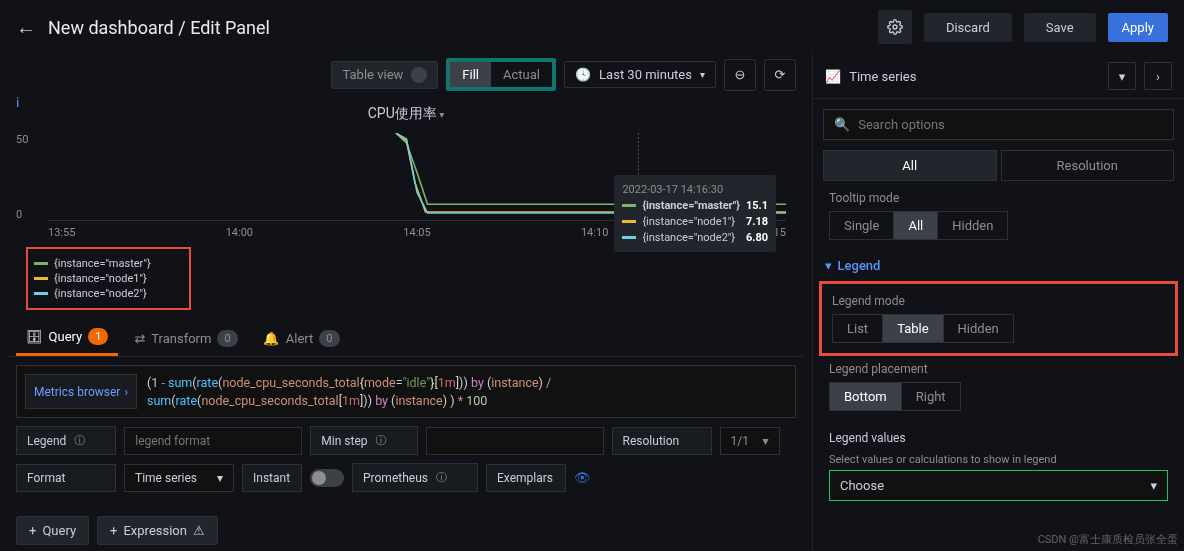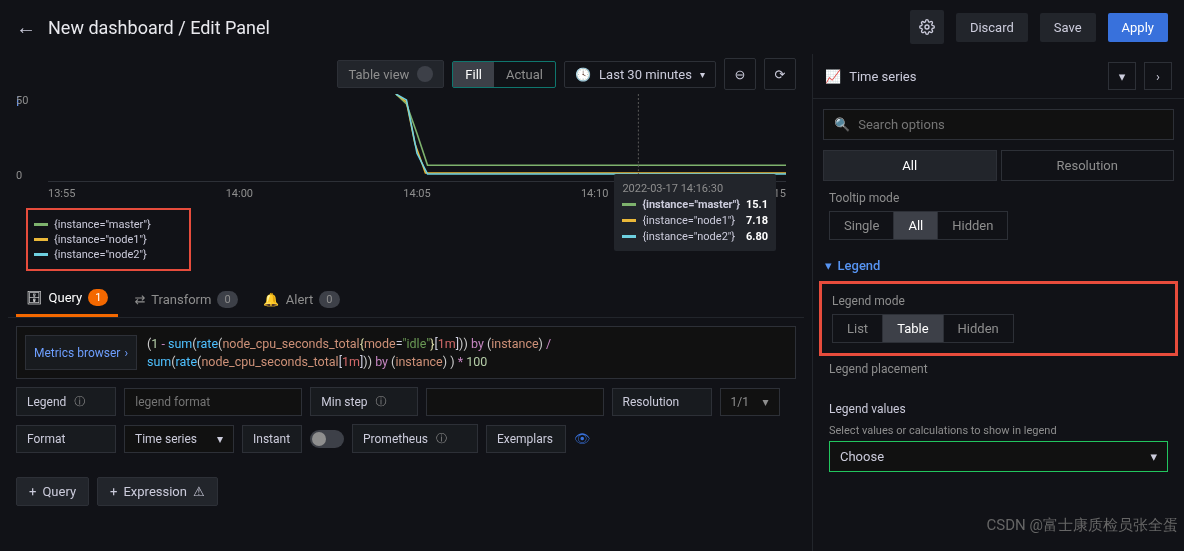--- a/index.html
+++ b/index.html
@@ -2,27 +2,27 @@
 <html><head>
 <meta charset="utf-8">
 <style>
 *{box-sizing:border-box;margin:0;padding:0;font-family:-apple-system,BlinkMacSystemFont,"Segoe UI",Roboto,sans-serif}
 body{background:#111217;color:#ccccdc;width:1184px;height:551px;overflow:hidden;font-size:13px}
 .header{display:flex;align-items:center;padding:10px 16px;gap:12px}
 .back-arrow{font-size:20px;cursor:pointer;color:#ccccdc}
 .title{font-size:18px;font-weight:400;color:#e9e9ee}
 .spacer{flex:1}
 .icon-btn{width:34px;height:34px;display:flex;align-items:center;justify-content:center;background:#22252b;border-radius:2px;cursor:pointer}
-.txt-btn{padding:7px 14px;background:#22252b;border-radius:2px;cursor:pointer;color:#ccccdc}
+.txt-btn{padding:7px 22px;background:#22252b;border-radius:2px;cursor:pointer;color:#ccccdc}
 .apply-btn{padding:7px 14px;background:#3871dc;color:#fff;border-radius:2px;cursor:pointer}
 .main{display:flex;height:calc(100% - 54px)}
 .left{flex:1;display:flex;flex-direction:column;padding:0 8px}
 .right{width:372px;border-left:1px solid #22252b;display:flex;flex-direction:column}
 .toolbar{display:flex;align-items:center;gap:8px;padding:4px 8px;justify-content:flex-end}
-.seg{display:flex;background:#111217;border:1px solid #0f766e;border-radius:2px}
+.seg{display:flex;background:#111217;border:4px solid #0f766e;border-radius:2px}
 .seg-item{padding:5px 12px;cursor:pointer;color:#8e8e8e}
 .seg-item.active{background:#3d4048;color:#fff}
 .tableview{display:flex;align-items:center;gap:8px;padding:5px 10px;background:#22252b;border:1px solid #2d3037;border-radius:2px;color:#8e8e8e}
 .toggle-dot{width:16px;height:16px;border-radius:50%;background:#3d4048}
 .timerange{display:flex;align-items:center;gap:8px;padding:5px 10px;border:1px solid #2d3037;border-radius:2px;cursor:pointer}
 .toolbar-ico{width:32px;height:32px;display:flex;align-items:center;justify-content:center;border:1px solid #2d3037;border-radius:2px;cursor:pointer}
 .panel-title{text-align:center;padding:10px 0;color:#ccccdc;font-size:14px}
 .panel-title::after{content:" ▾";font-size:10px;color:#8e8e8e}
 .chart{position:relative;height:108px;padding:0 18px}
 .y-axis{position:absolute;left:8px;top:0;bottom:20px;display:flex;flex-direction:column;justify-content:space-between;font-size:11px;color:#8e8e8e}
@@ -64,21 +64,21 @@
 .section{padding:10px 16px}
 .sec-title{font-size:12px;color:#8e8e8e;margin-bottom:6px}
 .btn-group{display:flex;border:1px solid #2d3037;width:fit-content}
 .bg-item{padding:6px 14px;cursor:pointer;color:#8e8e8e;border-right:1px solid #2d3037}
 .bg-item:last-child{border-right:none}
 .bg-item.active{background:#3d4048;color:#fff}
 .collapse-head{display:flex;align-items:center;gap:6px;padding:8px 12px;cursor:pointer;color:#5794f2;font-weight:500}
 .red-frame{border:3px solid #e74c3c;margin:0 6px;padding:10px}
 .select-box{margin:4px 16px 8px 16px;background:#111;border:1px solid #22c55e;padding:7px 10px;display:flex;justify-content:space-between;cursor:pointer}
 .helper{font-size:11px;color:#8e8e8e;padding:0 16px}
-.watermark{position:fixed;right:6px;bottom:16px;font-size:15px;color:#666}
+.watermark{position:fixed;right:6px;bottom:4px;font-size:11px;color:#666}
 svg.line-svg{width:100%;height:100%}
 </style>
 </head>
 <body>
 
 <div class="header">
   <span class="back-arrow">←</span>
   <span class="title">New dashboard / Edit Panel</span>
   <div class="spacer"></div>
   <div class="icon-btn">
@@ -107,20 +107,21 @@
         <span>🕓</span>
         <span>Last 30 minutes</span>
         <span style="font-size:10px">▾</span>
       </div>
       <div class="toolbar-ico">⊖</div>
       <div class="toolbar-ico">⟳</div>
     </div>
 
     <div style="position:relative">
       <span style="position:absolute;left:8px;top:-2px;color:#6e9fff">ℹ</span>
+      <div class="panel-title">CPU使用率</div>
       <div class="chart">
         <div class="y-axis">
           <span>50</span>
           <span>0</span>
         </div>
         <div class="plot">
           <svg class="line-svg" viewBox="0 0 700 88" preserveAspectRatio="none">
             <polyline points="330,0 340,10 350,40 360,72 700,72" fill="none" stroke="#7eb26d" stroke-width="1.5"></polyline>
             <polyline points="330,0 340,8 348,50 358,80 700,80" fill="none" stroke="#eab839" stroke-width="1.5"></polyline>
             <polyline points="330,0 340,6 350,60 360,81 700,81" fill="none" stroke="#6ed0e0" stroke-width="1.5"></polyline>
@@ -273,20 +274,24 @@
       <div class="sec-title">Legend mode</div>
       <div class="btn-group">
         <div class="bg-item">List</div>
         <div class="bg-item active">Table</div>
         <div class="bg-item">Hidden</div>
       </div>
     </div>
 
     <div class="section" style="padding-top:6px">
       <div class="sec-title">Legend placement</div>
+      <div class="btn-group">
+        <div class="bg-item active">Bottom</div>
+        <div class="bg-item">Right</div>
+      </div>
     </div>
 
     <div class="section" style="padding-bottom:2px">
       <div class="sec-title" style="color:#ccccdc">Legend values</div>
     </div>
     <div class="helper">Select values or calculations to show in legend</div>
     <div class="select-box">
       <span>Choose</span>
       <span>▾</span>
     </div>

